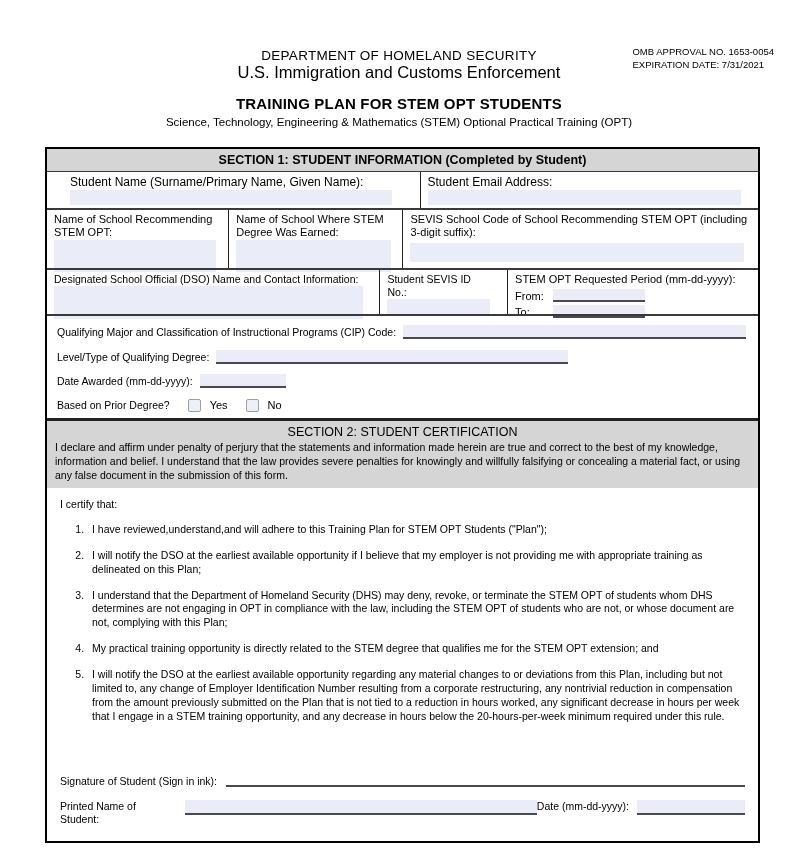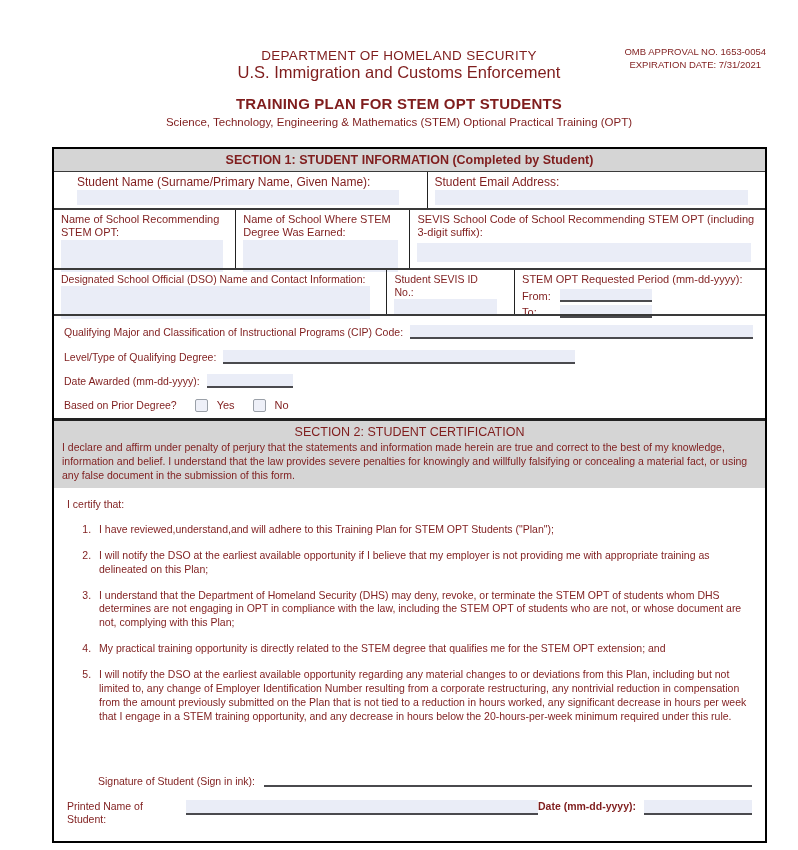--- a/index.html
+++ b/index.html
@@ -1,31 +1,31 @@
 <!DOCTYPE html>
 <html><head>
 <meta charset="utf-8">
 <style>
   * { box-sizing: border-box; margin: 0; padding: 0; }
   body { margin: 0; background: #ffffff; }
   .page {
     position: relative; width: 798px; height: 850px; background: #ffffff;
-    color: #7f1d1d; font-family: "Liberation Sans", sans-serif; overflow: hidden;
+    color: #000000; font-family: "Liberation Sans", sans-serif; overflow: hidden;
   }
   
   .hdr-line { position: absolute; left: 0; width: 100%; text-align: center; }
   .agency1 { top: 48px; font-size: 13.5px; letter-spacing: .3px; }
   .agency2 { top: 63px; font-size: 16.5px; }
   .form-title { top: 95px; font-size: 15px; font-weight: bold; letter-spacing: .2px; }
   .form-subtitle { top: 116px; font-size: 11.5px; }
-  .omb-block { position: absolute; top: 46px; right: 32px; text-align: center;
+  .omb-block { position: absolute; top: 46px; right: 24px; text-align: left;
                font-size: 9.5px; line-height: 1.35; }
   
   .form-table {
-    position: absolute; left: 52px; top: 147px; width: 715px; height: 696px;
+    position: absolute; left: 45px; top: 147px; width: 715px; height: 696px;
     border: 2px solid #000; display: flex; flex-direction: column; background: #fff;
   }
   .sec-header {
     background: #d5d5d5; font-weight: bold; font-size: 12.5px;
     display: flex; align-items: center; justify-content: center; height: 22px;
     flex: none;
   }
   .row { display: flex; flex: none; border-top: 2px solid #3a3a3a; }
   .row.thin-top { border-top: 1px solid #3a3a3a; padding-left: 16px; }
   .cell { padding: 3px 7px; display: flex; flex-direction: column; }
@@ -76,25 +76,25 @@
     border-radius: 2px; margin-left: 18px; flex: none;
   }
   .chk-lbl { margin-left: 9px; font-size: 11px; }
   
   .s2-header { border-top: 3px solid #222; background: #d5d5d5; padding: 4px 8px 5px 8px; height: 70px; flex: none; }
   .s2-title { text-align: center; font-weight: normal; font-size: 12.5px; margin-bottom: 2px; }
   .s2-perjury { font-size: 10.5px; line-height: 1.33; }
   .s2-body { flex: 1; display: flex; flex-direction: column; padding: 10px 13px 0 13px; font-size: 10.5px; }
   .cert-list { margin: 13px 0 0 0; padding-left: 27px; }
   .cert-list li { margin-bottom: 12px; line-height: 1.32; padding-left: 5px; max-width: 660px; }
-  .sig-row { display: flex; align-items: flex-end; margin-top: auto; margin-bottom: 13px; margin-left: 31px; }
+  .sig-row { display: flex; align-items: flex-end; margin-top: auto; margin-bottom: 13px; }
   .sig-row .sig-line { flex: 1; margin-left: 9px; }
   .printed-row { display: flex; align-items: flex-start; margin-bottom: 15px; }
   .printed-row .pn-field { width: 352px; margin-left: 9px; }
-  .printed-row .dt-label { white-space: nowrap; font-weight: bold; }
+  .printed-row .dt-label { white-space: nowrap; }
   .printed-row .dt-field { width: 108px; margin-left: 8px; }
 </style>
 </head>
 <body>
 
 <div class="page">
 
   <div class="hdr-line agency1">DEPARTMENT OF HOMELAND SECURITY</div>
   <div class="hdr-line agency2">U.S. Immigration and Customs Enforcement</div>
   <div class="omb-block">

